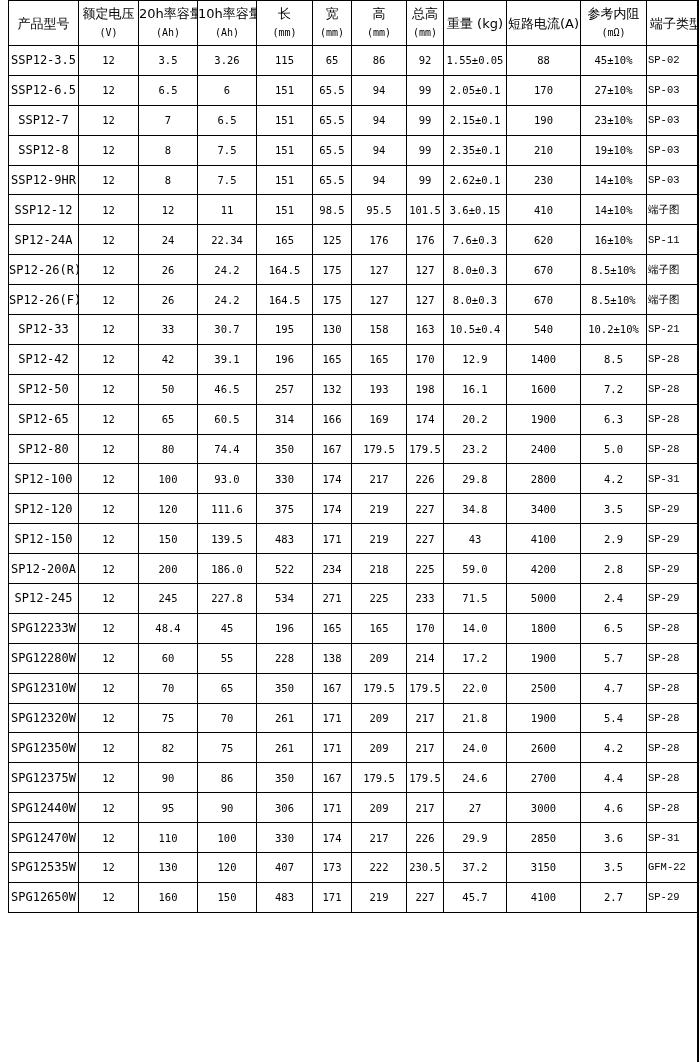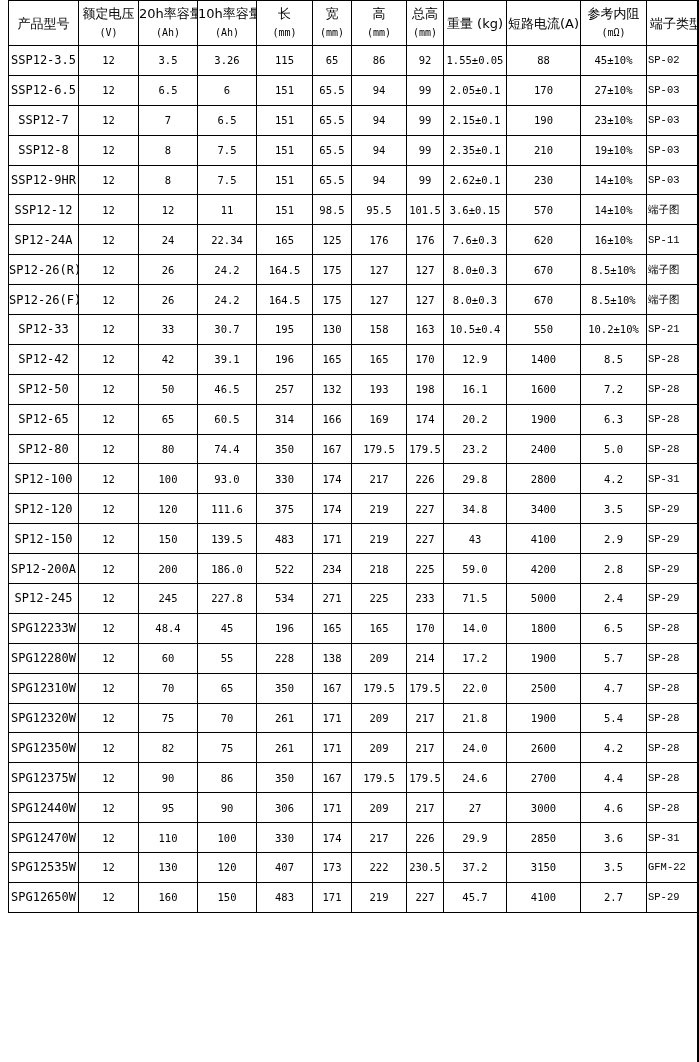--- a/index.html
+++ b/index.html
@@ -124,21 +124,21 @@
         <tr>
           <td class="model">SSP12-12</td>
           <td>12</td>
           <td>12</td>
           <td>11</td>
           <td>151</td>
           <td>98.5</td>
           <td>95.5</td>
           <td>101.5</td>
           <td>3.6±0.15</td>
-          <td>570</td>
+          <td>410</td>
           <td>14±10%</td>
           <td class="term">端子图</td>
         </tr>
         <tr>
           <td class="model">SP12-24A</td>
           <td>12</td>
           <td>24</td>
           <td>22.34</td>
           <td>165</td>
           <td>125</td>
@@ -180,21 +180,21 @@
         <tr>
           <td class="model">SP12-33</td>
           <td>12</td>
           <td>33</td>
           <td>30.7</td>
           <td>195</td>
           <td>130</td>
           <td>158</td>
           <td>163</td>
           <td>10.5±0.4</td>
-          <td>550</td>
+          <td>540</td>
           <td>10.2±10%</td>
           <td class="term">SP-21</td>
         </tr>
         <tr>
           <td class="model">SP12-42</td>
           <td>12</td>
           <td>42</td>
           <td>39.1</td>
           <td>196</td>
           <td>165</td>

